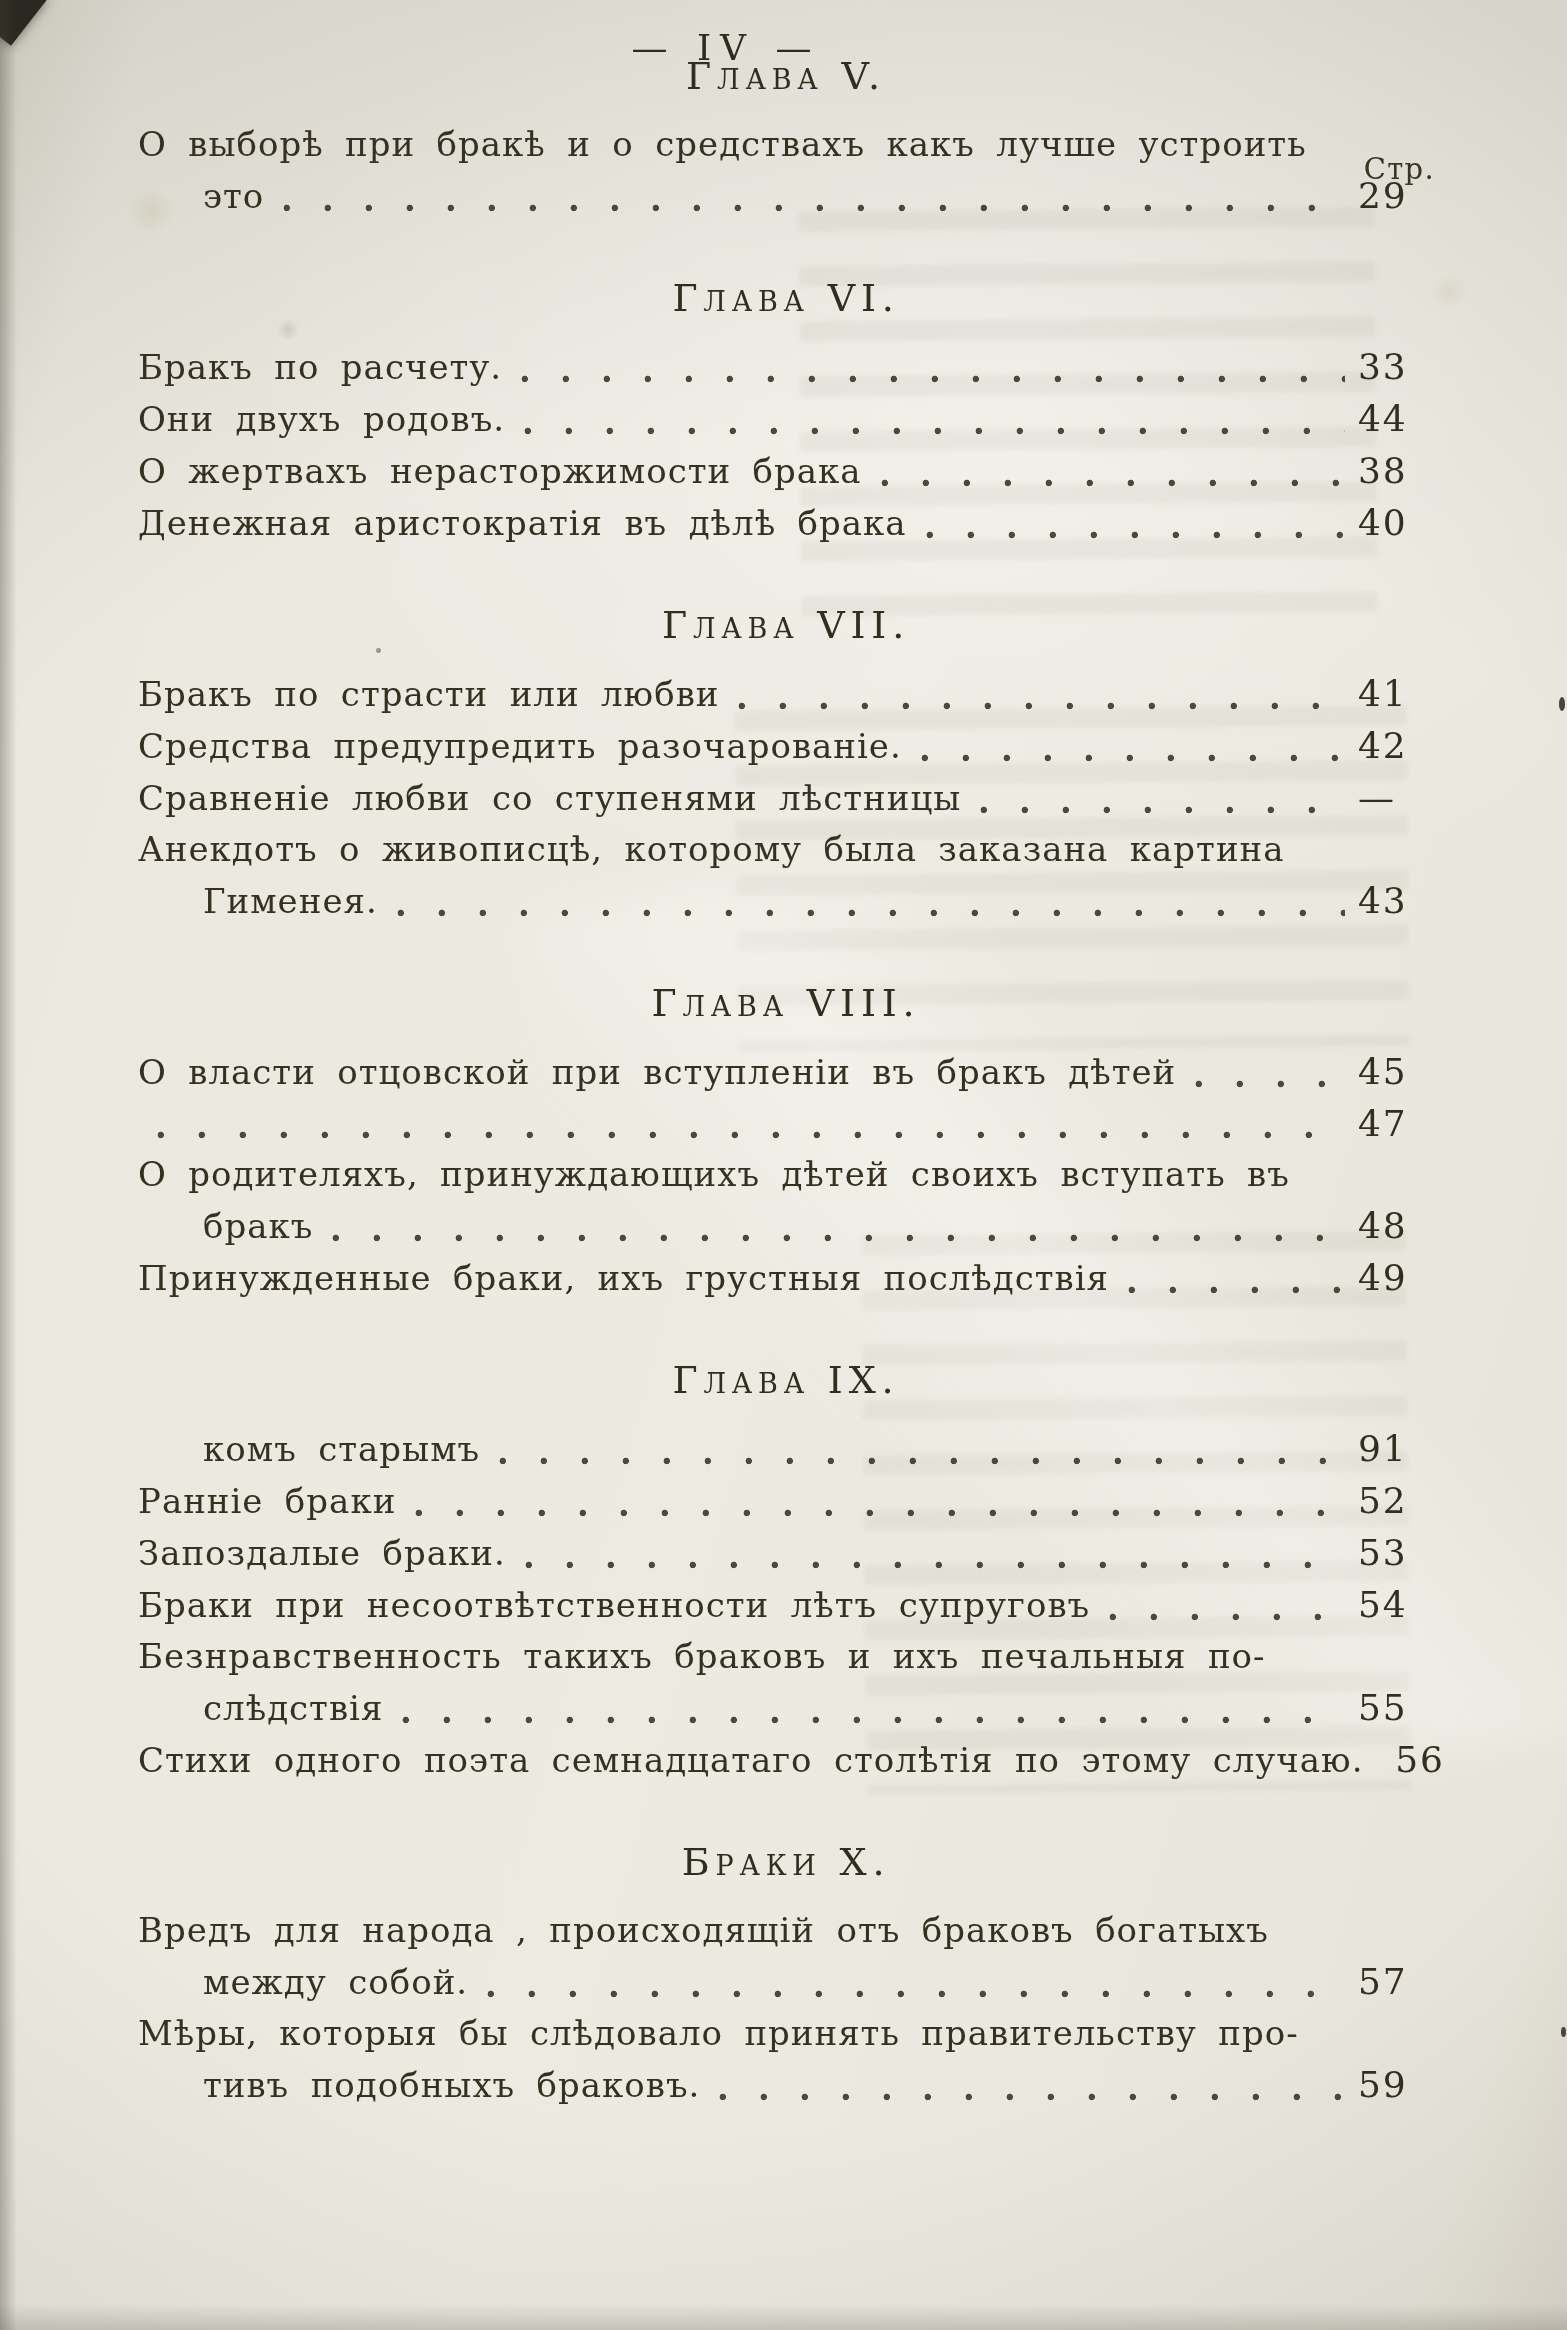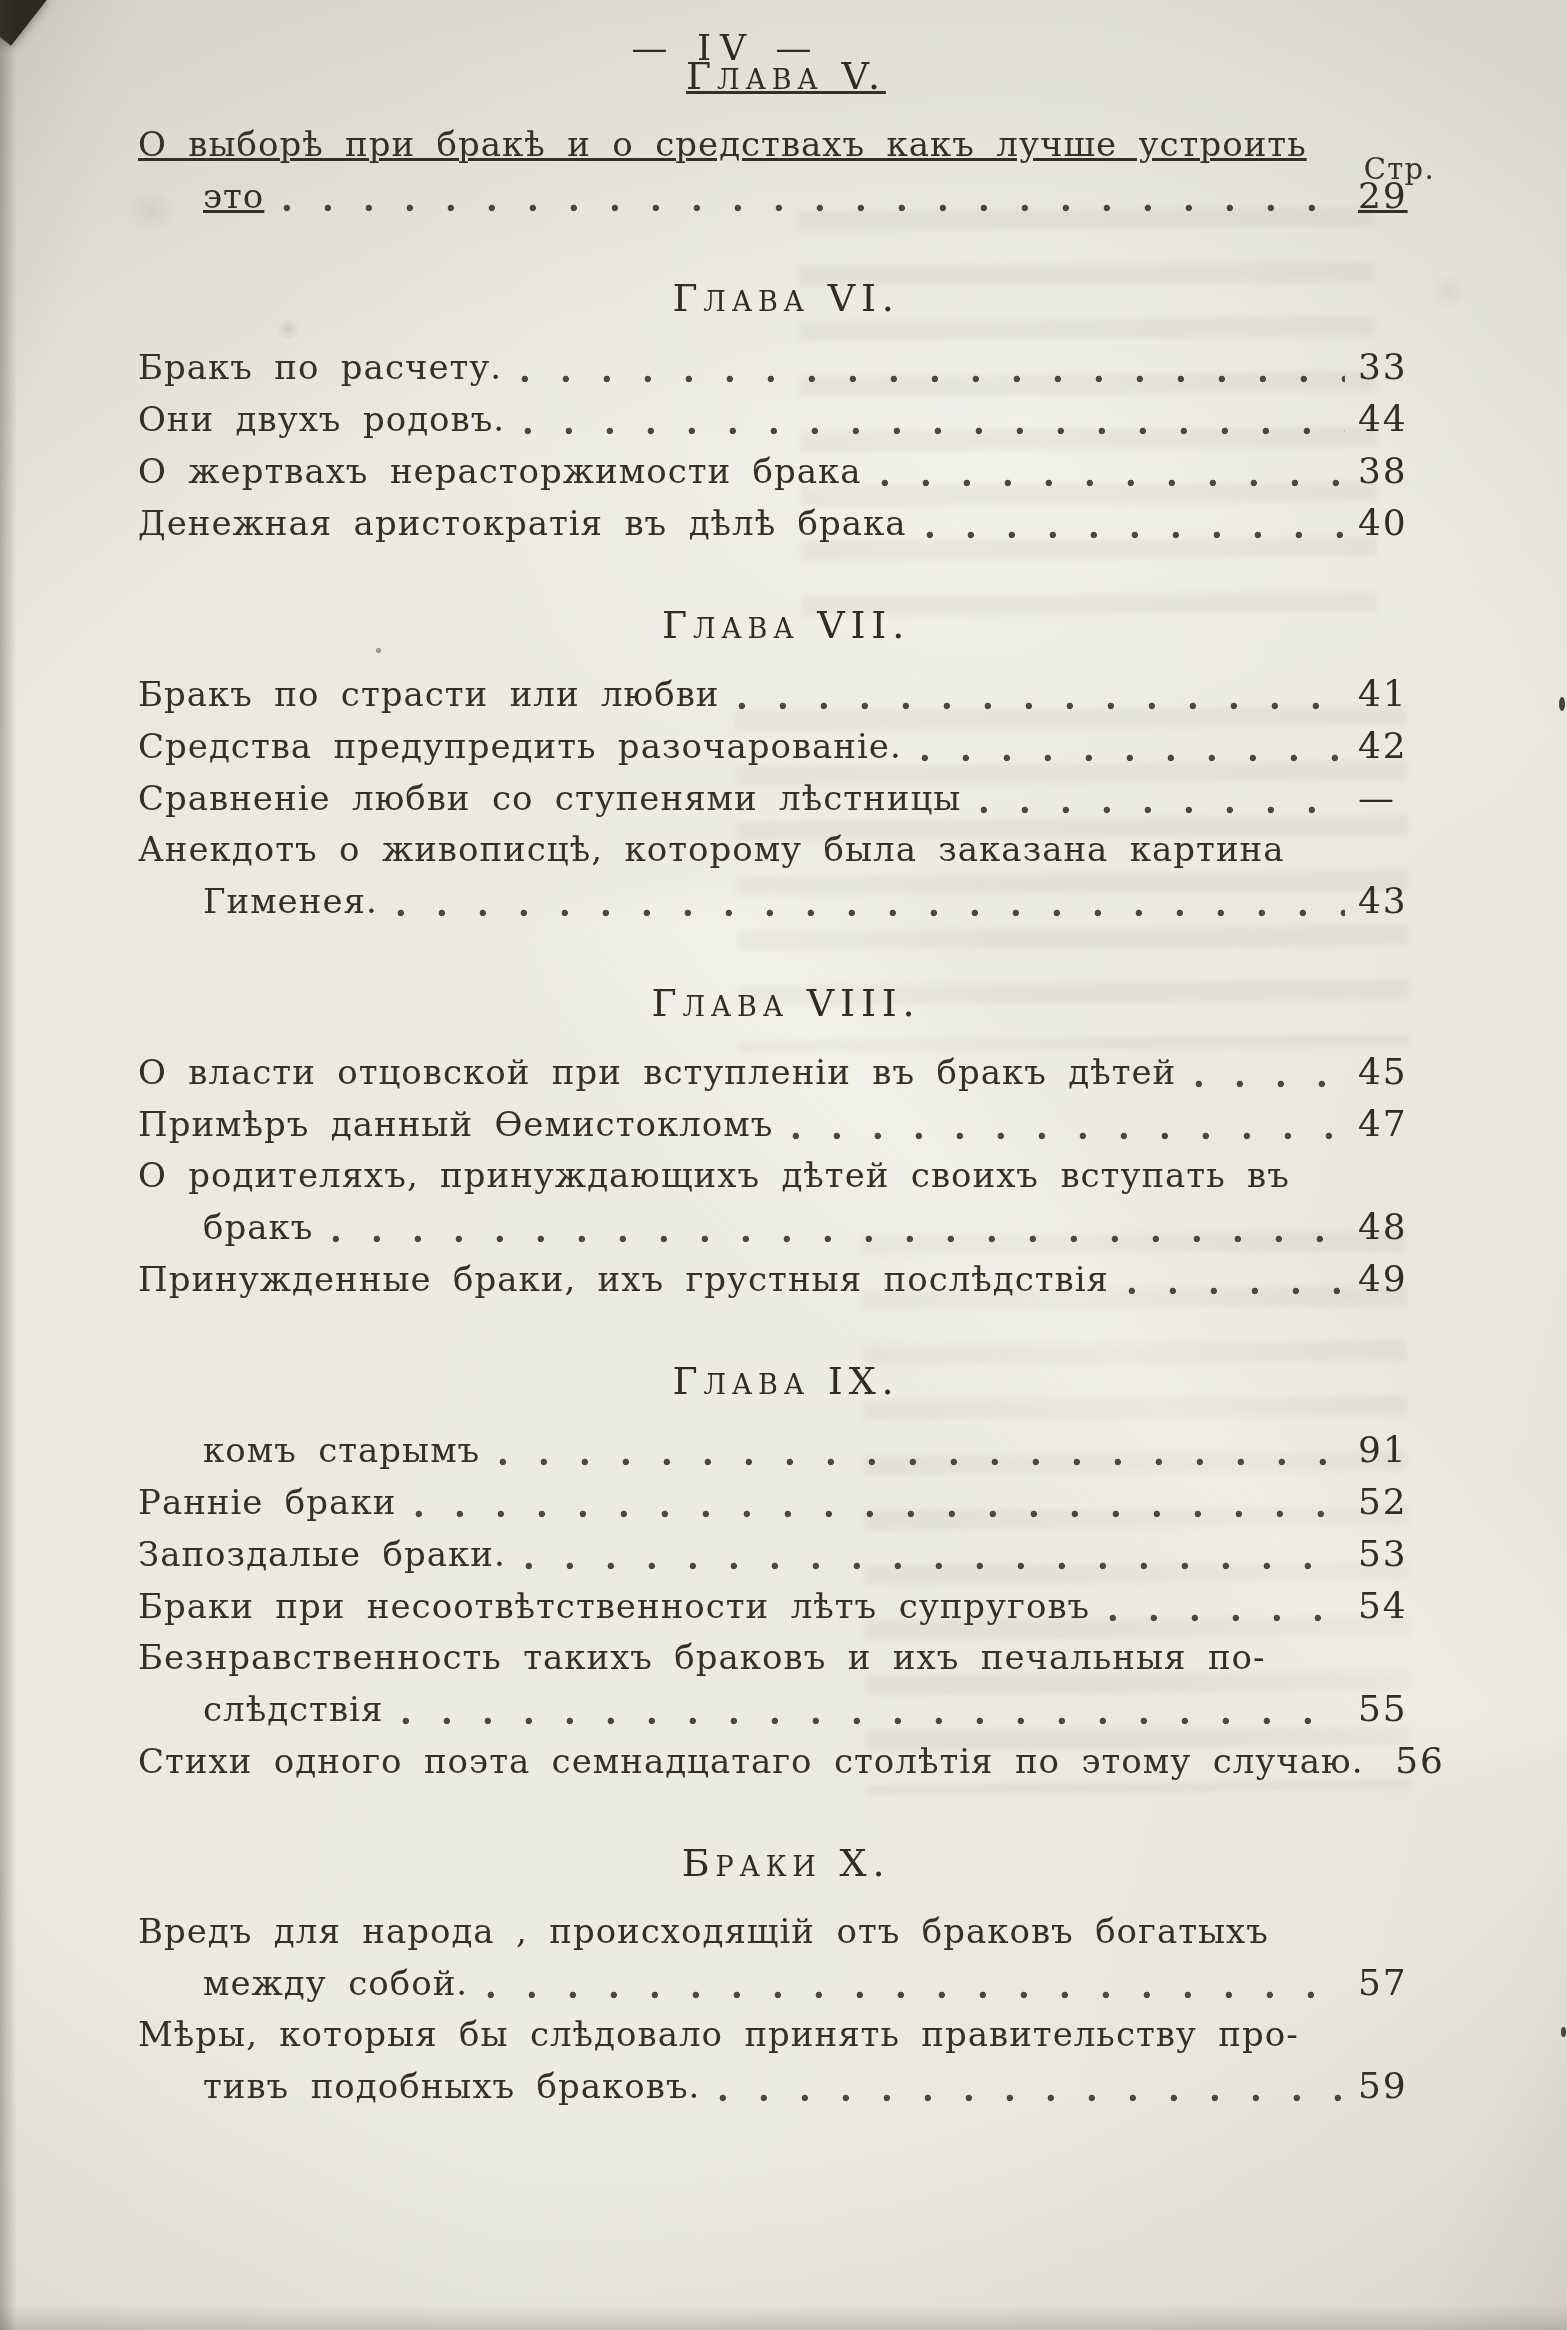--- a/index.html
+++ b/index.html
@@ -66,21 +66,21 @@
     color:#2f2a1c;
   }
   .col-header{
     position:absolute;right:133px;top:152px;
     font-size:29px;color:#3a3423;letter-spacing:1.3px;
   }
   .content{
     position:absolute;left:138px;top:0;width:1296px;
   }
   .chapter{margin-top:56px;}
-  .chapter.first{text-decoration:underline;}
+  .chapter.first{}
   .chapter-heading{
     margin:0 0 22px 0;
     font-size:38px;font-weight:normal;line-height:41px;
     font-variant:small-caps;letter-spacing:5.8px;
     text-align:center;color:#322d1e;
   }
   .line{
     font-size:34px;line-height:51px;
     letter-spacing:1px;word-spacing:9.6px;
     color:#363021;
@@ -188,21 +188,20 @@
     </section>
 
     <section class="chapter">
       <h2 class="chapter-heading">Глава VIII.</h2>
       <div class="line">
         <span class="txt">О власти отцовской при вступленіи въ бракъ дѣтей</span>
         <span class="leader"></span>
         <span class="pg">45</span>
       </div>
       <div class="line">
-        <span class="txt">Примѣръ данный Ѳемистокломъ</span>
         <span class="leader"></span>
         <span class="pg">47</span>
       </div>
       <div class="line">
         <span class="txt">О родителяхъ, принуждающихъ дѣтей своихъ вступать въ</span>
       </div>
       <div class="line cont">
         <span class="txt">бракъ</span>
         <span class="leader"></span>
         <span class="pg">48</span>

